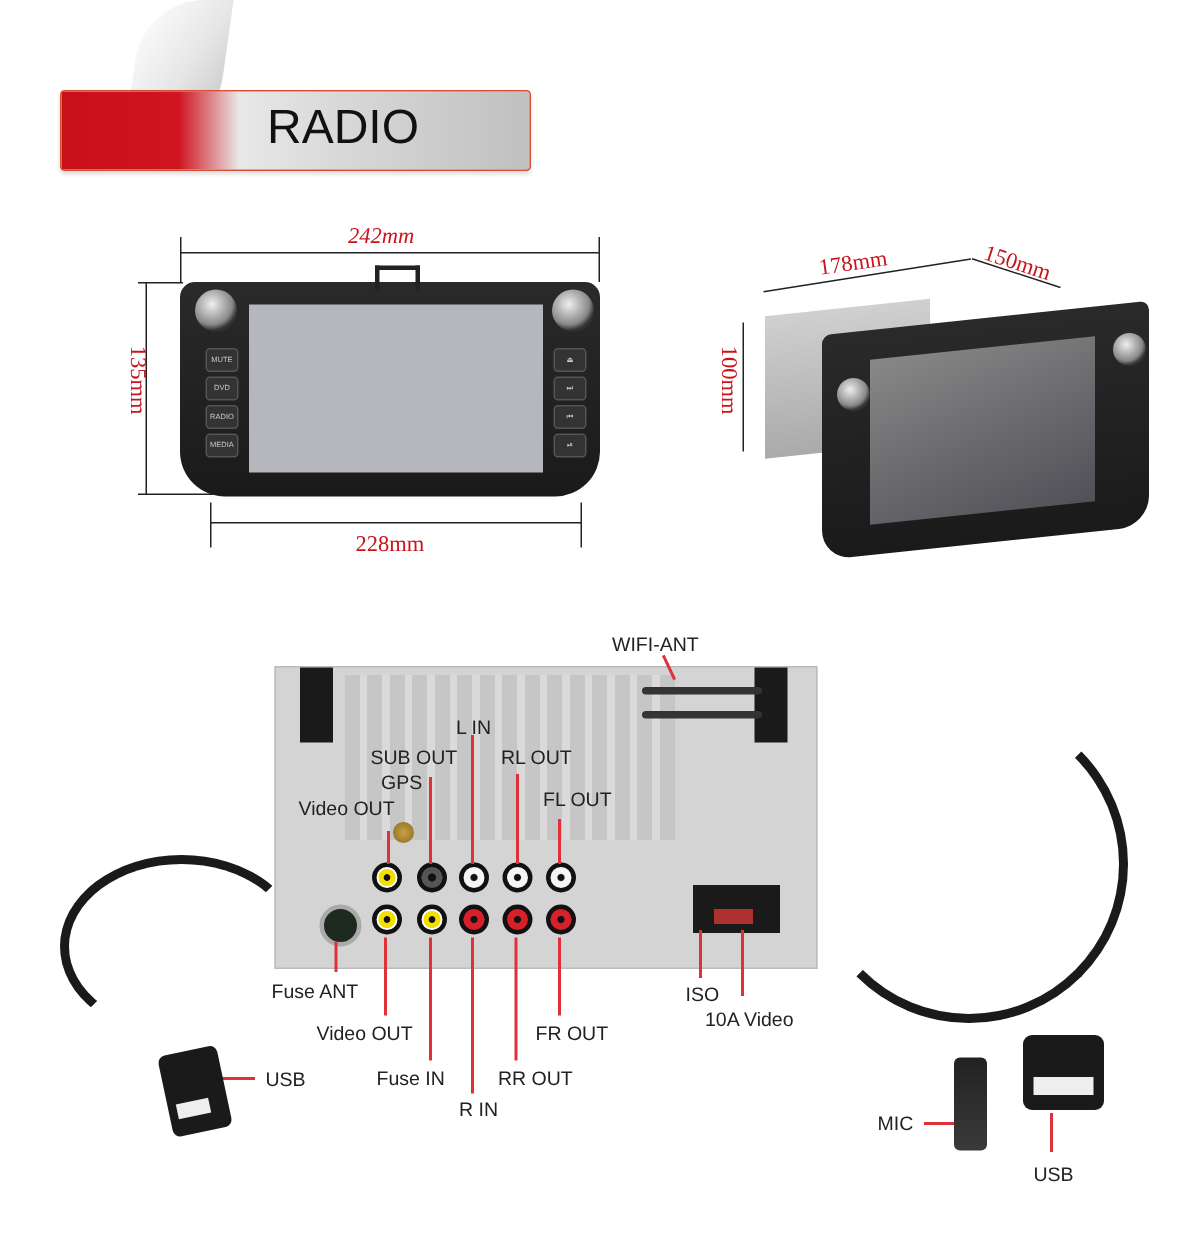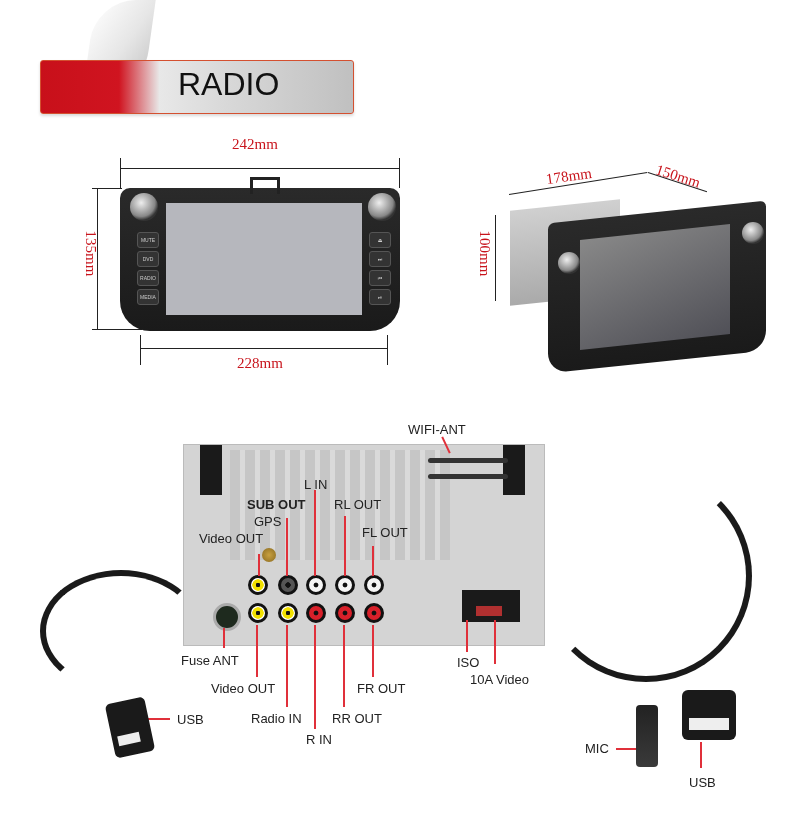--- a/index.html
+++ b/index.html
@@ -27,21 +27,21 @@
 </head>
 <body>
 
 <div class="abs curl"></div>
 <div class="abs banner"></div>
 <div class="abs banner-title">RADIO</div>
 
 <div class="abs line" style="left:120px;top:168px;width:280px;height:1px;"></div>
 <div class="abs line" style="left:120px;top:158px;width:1px;height:30px;"></div>
 <div class="abs line" style="left:399px;top:158px;width:1px;height:30px;"></div>
-<div class="abs dim" style="left:232px;top:136px;">242mm</div>
+<div class="abs dim" style="left:232px;top:150px;font-style:italic;">242mm</div>
 <div class="abs line" style="left:97px;top:188px;width:1px;height:142px;"></div>
 <div class="abs line" style="left:92px;top:188px;width:30px;height:1px;"></div>
 <div class="abs line" style="left:92px;top:329px;width:50px;height:1px;"></div>
 <div class="abs dim" style="left:68px;top:245px;transform:rotate(90deg);">135mm</div>
 <div class="abs line" style="left:140px;top:348px;width:248px;height:1px;"></div>
 <div class="abs line" style="left:140px;top:335px;width:1px;height:30px;"></div>
 <div class="abs line" style="left:387px;top:335px;width:1px;height:30px;"></div>
 <div class="abs dim" style="left:237px;top:355px;">228mm</div>
 
 <div class="abs unit" style="left:120px;top:188px;width:280px;height:143px;"></div>
@@ -105,28 +105,28 @@
 <div class="abs lead" style="left:372px;top:625px;height:52px;"></div>
 <div class="abs lead" style="left:466px;top:620px;height:32px;"></div>
 <div class="abs lead" style="left:494px;top:620px;height:44px;"></div>
 <div class="abs hlead" style="left:140px;top:718px;width:30px;"></div>
 <div class="abs hlead" style="left:616px;top:748px;width:24px;"></div>
 <div class="abs lead" style="left:700px;top:742px;height:26px;"></div>
 <div class="abs" style="left:445px;top:436px;width:2px;height:18px;background:#e0303a;transform:rotate(-25deg);"></div>
 
 <div class="abs lbl" style="left:408px;top:422px;">WIFI-ANT</div>
 <div class="abs lbl" style="left:304px;top:477px;">L IN</div>
-<div class="abs lbl" style="left:247px;top:497px;font-weight:bold;">SUB OUT</div>
+<div class="abs lbl" style="left:247px;top:497px;">SUB OUT</div>
 <div class="abs lbl" style="left:334px;top:497px;">RL OUT</div>
 <div class="abs lbl" style="left:254px;top:514px;">GPS</div>
 <div class="abs lbl" style="left:362px;top:525px;">FL OUT</div>
 <div class="abs lbl" style="left:199px;top:531px;">Video OUT</div>
 <div class="abs lbl" style="left:181px;top:653px;">Fuse ANT</div>
 <div class="abs lbl" style="left:211px;top:681px;">Video OUT</div>
-<div class="abs lbl" style="left:251px;top:711px;">Radio IN</div>
+<div class="abs lbl" style="left:251px;top:711px;">Fuse IN</div>
 <div class="abs lbl" style="left:306px;top:732px;">R IN</div>
 <div class="abs lbl" style="left:332px;top:711px;">RR OUT</div>
 <div class="abs lbl" style="left:357px;top:681px;">FR OUT</div>
 <div class="abs lbl" style="left:457px;top:655px;">ISO</div>
 <div class="abs lbl" style="left:470px;top:672px;">10A Video</div>
 <div class="abs lbl" style="left:177px;top:712px;">USB</div>
 <div class="abs lbl" style="left:585px;top:741px;">MIC</div>
 <div class="abs lbl" style="left:689px;top:775px;">USB</div>
 
 <div class="abs cable" style="left:40px;top:570px;width:150px;height:110px;border-color:#1a1a1a transparent transparent #1a1a1a;"></div>

